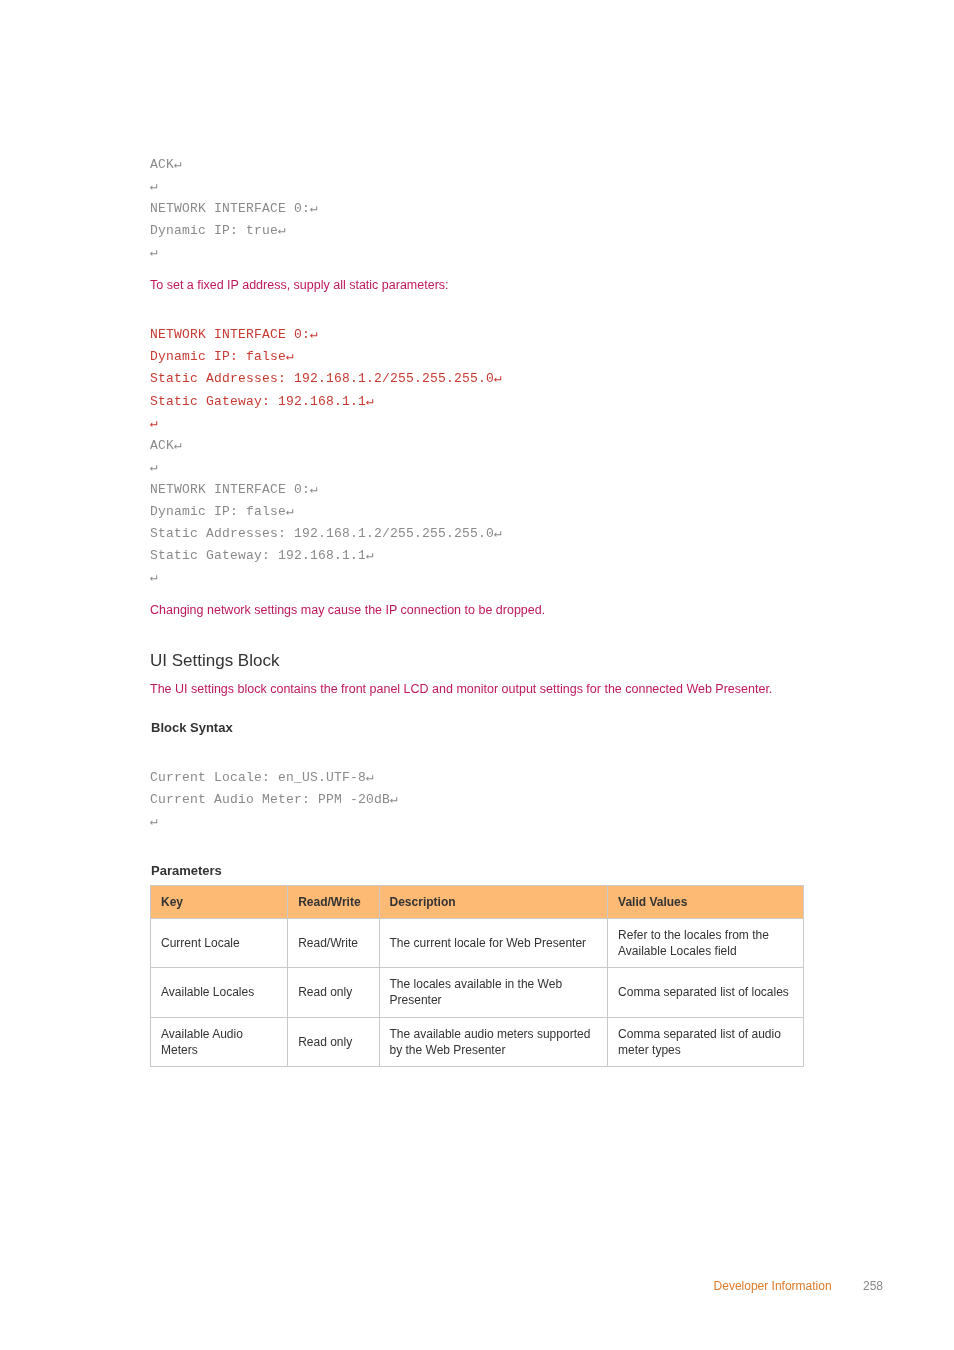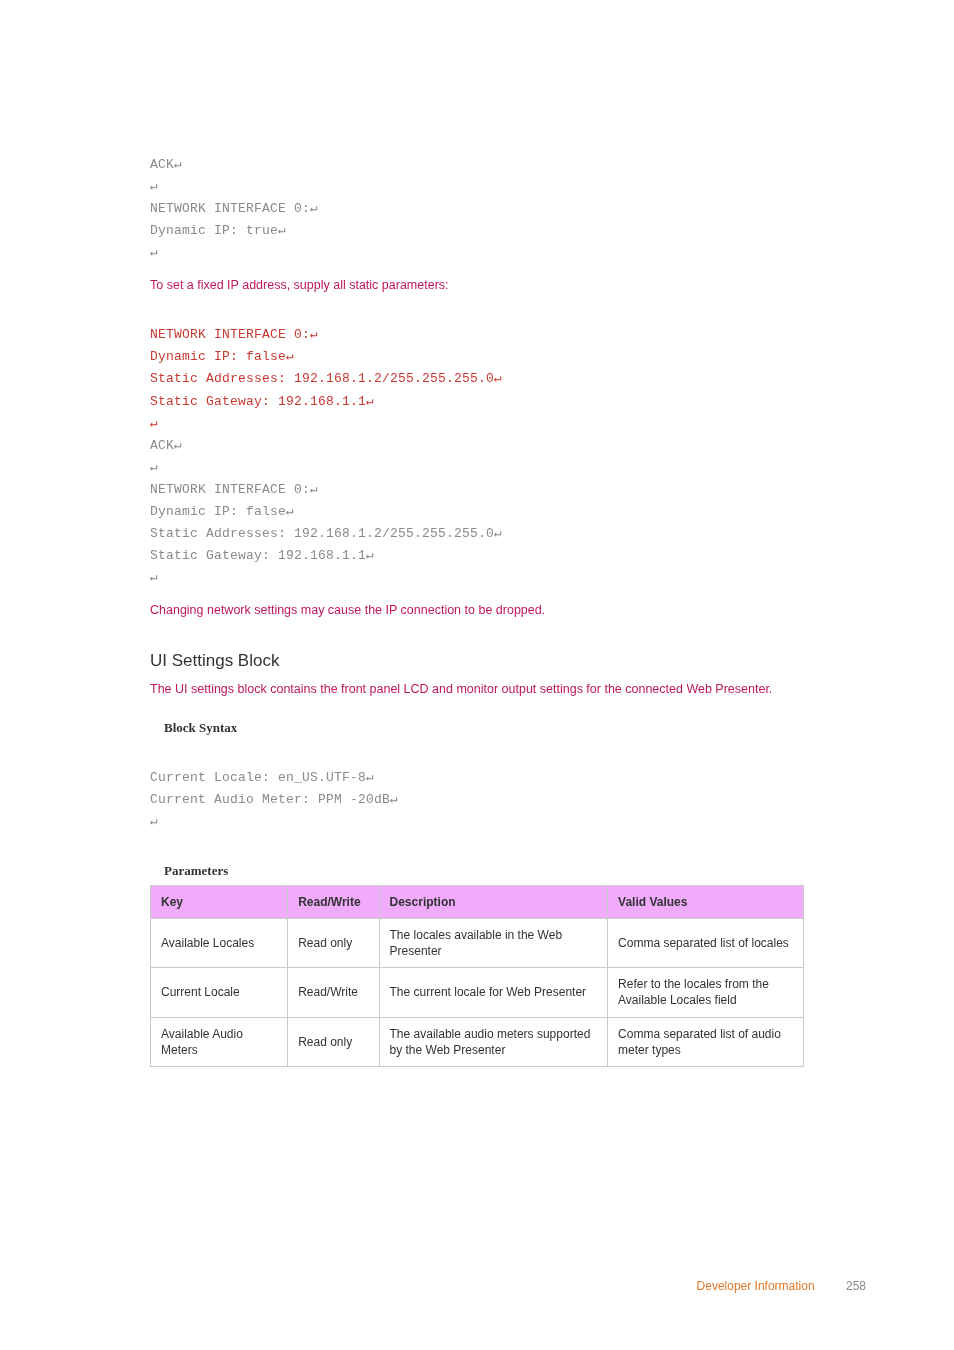--- a/index.html
+++ b/index.html
@@ -34,50 +34,49 @@
   h2.section {
     font-size: 17px;
     font-weight: 500;
     color: #333;
     margin: 28px 0 6px 0;
   }
   .sub-bold {
     font-weight: 700;
     font-size: 13px;
     color: #333;
-    margin: 20px 0 4px 14px;
-    font-family: Liberation Serif, serif;
+    margin: 20px 0 4px 1px;
   }
   table.params {
     width: 100%;
     border-collapse: collapse;
     margin-top: 2px;
     font-size: 12px;
     color: #333;
     table-layout: fixed;
   }
   table.params th, table.params td {
     border: 1px solid #c9c9c9;
     text-align: left;
     padding: 8px 10px;
     vertical-align: middle;
     line-height: 1.35;
   }
   table.params th {
     font-weight: 700;
-    background: #f0abfc;
+    background: #fdba74;
   }
   .col-key  { width: 21%; }
   .col-rw   { width: 14%; }
   .col-desc { width: 35%; }
   .col-vv   { width: 30%; }
   .footer {
     position: absolute;
     bottom: 55px;
-    right: 88px;
+    right: 71px;
     font-size: 12px;
   }
   .footer .label { color: #e07a2a; margin-right: 28px; }
   .footer .page  { color: #888; }
   .crlf {  }
 </style>
 </head>
 <body>
 
 <div class="mono grey-mono">
@@ -132,30 +131,30 @@
   <thead>
     <tr>
       <th>Key</th>
       <th>Read/Write</th>
       <th>Description</th>
       <th>Valid Values</th>
     </tr>
   </thead>
   <tbody>
     <tr>
+      <td>Current Locale</td>
+      <td>Read/Write</td>
+      <td>The current locale for Web Presenter</td>
+      <td>Refer to the locales from the Available Locales field</td>
+    </tr>
+    <tr>
       <td>Available Locales</td>
       <td>Read only</td>
       <td>The locales available in the Web Presenter</td>
       <td>Comma separated list of locales</td>
-    </tr>
-    <tr>
-      <td>Current Locale</td>
-      <td>Read/Write</td>
-      <td>The current locale for Web Presenter</td>
-      <td>Refer to the locales from the Available Locales field</td>
     </tr>
     <tr>
       <td>Available Audio Meters</td>
       <td>Read only</td>
       <td>The available audio meters supported by the Web Presenter</td>
       <td>Comma separated list of audio meter types</td>
     </tr>
   </tbody>
 </table>
 

